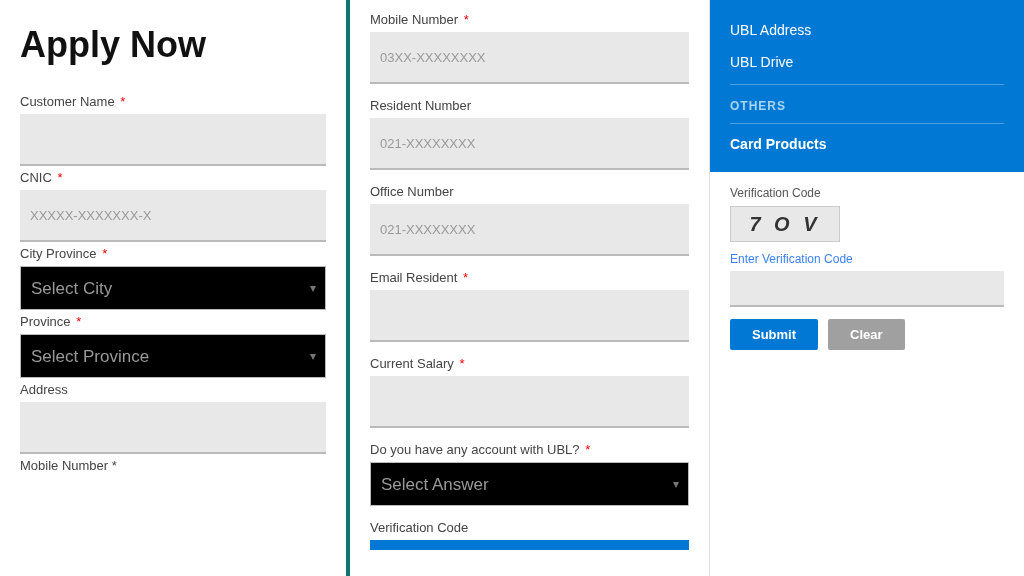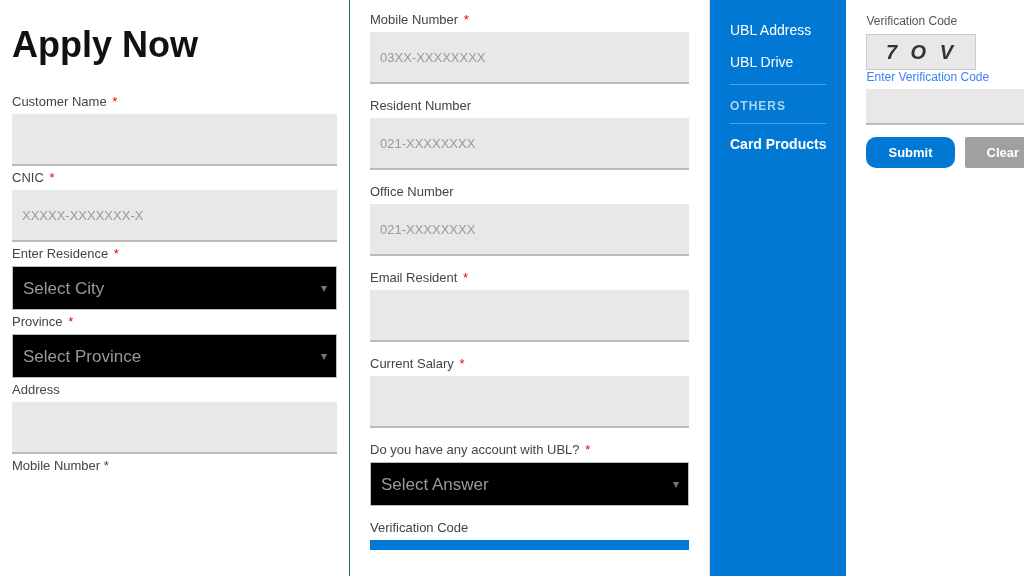--- a/index.html
+++ b/index.html
@@ -10,23 +10,23 @@
       color: #333;
       display: flex;
       width: 1024px;
       min-height: 576px;
       overflow: hidden;
     }
 
     
     .left-col {
       width: 350px;
-      padding: 24px 12px;
+      padding: 24px 20px;
       flex-shrink: 0;
-      border-right: 1px solid #0f766e;
+      border-right: 4px solid #0f766e;
     }
     .page-title {
       font-size: 36px;
       font-weight: 700;
       color: #111;
       margin-bottom: 28px;
     }
     .form-group {
       margin-bottom: 4px;
     }
@@ -95,21 +95,21 @@
       border-right: 1px solid #e0e0e0;
     }
     .middle-col .form-group {
       margin-bottom: 14px;
     }
 
     
     .right-col {
       flex: 1;
       display: flex;
-      flex-direction: row;
+      flex-direction: column;
     }
     .nav-panel {
       background: #0078d4;
       padding: 14px 20px;
       flex-shrink: 0;
     }
     .nav-item {
       color: #fff;
       font-size: 14px;
       padding: 8px 0;
@@ -150,21 +150,21 @@
       display: block;
     }
     .captcha-box {
       background: #e8e8e8;
       border: 1px solid #ccc;
       width: 110px;
       height: 36px;
       display: flex;
       align-items: center;
       justify-content: center;
-      margin-bottom: 0;
+      margin-bottom: 10px;
       letter-spacing: 4px;
       font-size: 20px;
       font-weight: 700;
       color: #333;
       font-style: italic;
       user-select: none;
     }
     .enter-verification-label {
       font-size: 12px;
       color: #3b82f6;
@@ -187,21 +187,21 @@
       gap: 10px;
     }
     .btn-submit {
       background: #0078d4;
       color: #fff;
       border: none;
       padding: 8px 22px;
       font-size: 13px;
       font-weight: 600;
       cursor: pointer;
-      border-radius: 10px;
+      border-radius: 2px;
     }
     .btn-clear {
       background: #a0a0a0;
       color: #fff;
       border: none;
       padding: 8px 22px;
       font-size: 13px;
       font-weight: 600;
       cursor: pointer;
       border-radius: 2px;
@@ -233,21 +233,21 @@
   <div class="form-group">
     <label class="form-label">
       <span>CNIC</span>
       <span class="required">*</span>
     </label>
     <input type="text" class="form-input" placeholder="XXXXX-XXXXXXX-X" style="">
   </div>
 
   <div class="form-group">
     <label class="form-label">
-      <span>Enter Residence</span>
+      <span>City Province</span>
       <span class="required">*</span>
     </label>
     <div class="select-wrapper">
       <select class="form-select">
         <option value="">Select City</option>
       </select>
     </div>
   </div>
 
   <div class="form-group">

